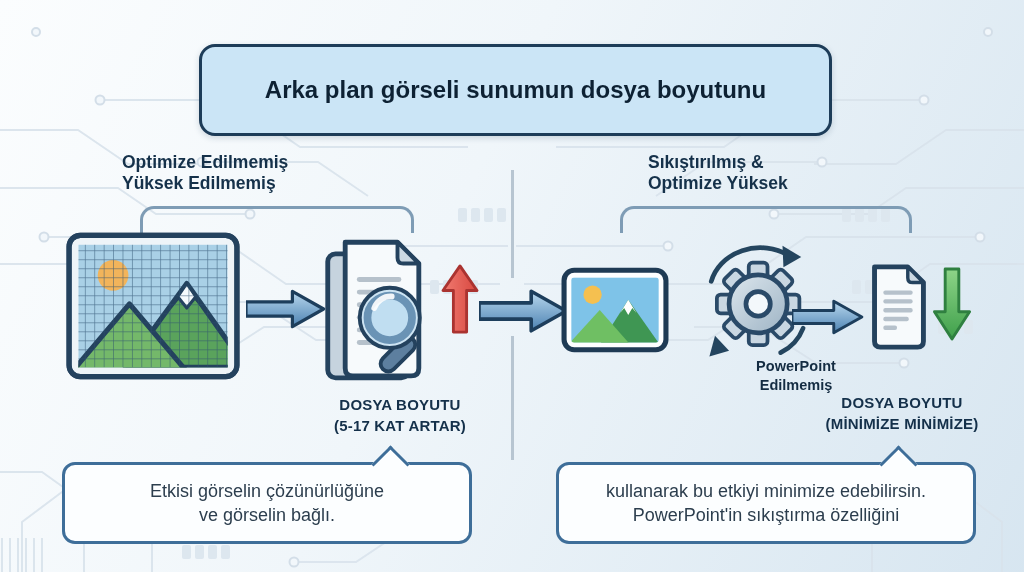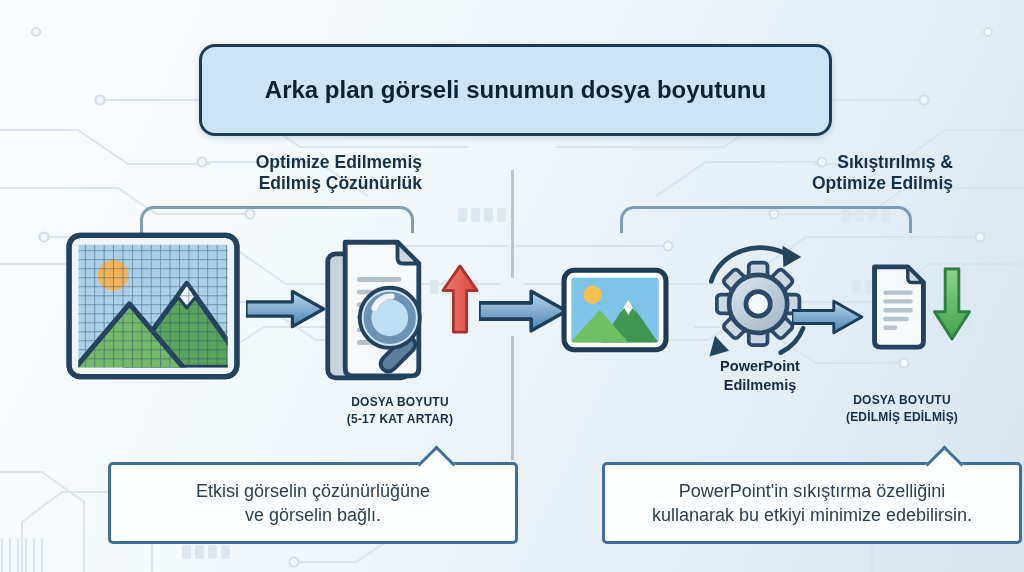--- a/index.html
+++ b/index.html
@@ -13,42 +13,42 @@
   .bg-circuit{position:absolute;inset:0;}
   
   .title-box{
     left:199px;top:44px;width:627px;height:86px;
     background:#cbe5f6;border:3.5px solid #1d3c58;border-radius:16px;
     display:flex;flex-direction:column;align-items:center;justify-content:center;
     box-shadow:0 2px 6px rgba(30,60,90,.18);
   }
   .title-box span{display:block;font-size:24px;font-weight:bold;color:#0d2133;line-height:1.28;text-align:center;}
   
-  .col-header{text-align:right;font-weight:bold;font-size:17.5px;color:#15314a;line-height:1.22;}
+  .col-header{text-align:left;font-weight:bold;font-size:17.5px;color:#15314a;line-height:1.22;}
   .hdr-left{left:122px;top:152px;width:300px;}
   .hdr-right{left:648px;top:152px;width:305px;}
   .bracket{
     height:24px;border:3px solid #7e9cb5;border-bottom:none;
     border-radius:14px 14px 0 0;
   }
   .brk-left{left:140px;top:206px;width:268px;}
   .brk-right{left:620px;top:206px;width:286px;}
   
   .divider{width:2.5px;background:#b7c5d1;left:511px;}
   .div-top{top:170px;height:108px;}
   .div-bot{top:336px;height:124px;}
   
-  .result-label{text-align:center;font-weight:bold;font-size:12px;color:#14304a;line-height:1.42;letter-spacing:.2px;}
+  .result-label{text-align:center;font-weight:bold;font-size:15px;color:#14304a;line-height:1.42;letter-spacing:.2px;}
   .res-left{left:288px;top:394px;width:224px;}
   .res-right{left:790px;top:392px;width:224px;}
-  .gear-label{left:695px;top:357px;width:130px;text-align:center;font-weight:bold;font-size:14.5px;color:#142c42;line-height:1.28;}
+  .gear-label{left:731px;top:357px;width:130px;text-align:center;font-weight:bold;font-size:14.5px;color:#142c42;line-height:1.28;}
   
   .callout{
-    top:462px;height:76px;background:#fcfeff;border:3px solid #3e6e99;border-radius:5px;
-    display:flex;flex-direction:column;align-items:center;justify-content:center;margin-left:46px;
+    top:462px;height:76px;background:#fcfeff;border:3px solid #3e6e99;border-radius:13px;
+    display:flex;flex-direction:column;align-items:center;justify-content:center;
   }
   .callout span{display:block;font-size:18px;color:#2c3e4e;line-height:1.35;text-align:center;}
   .co-left{left:62px;width:404px;}
   .co-right{left:556px;width:414px;}
   .pointer{
     position:absolute;top:-14px;width:24px;height:24px;background:#fcfeff;
     border-left:3px solid #3e6e99;border-top:3px solid #3e6e99;transform:rotate(45deg);
   }
   .co-left .pointer{left:312px;}
   .co-right .pointer{left:326px;}
@@ -152,25 +152,25 @@
         <rect x="221" y="545" width="9" height="14" rx="2"></rect>
     </g>
   </svg>
 
   <div class="abs title-box">
     <span>Arka plan görseli sunumun dosya boyutunu</span>
   </div>
 
   <div class="abs col-header hdr-left">
     <span>Optimize Edilmemiş</span><br>
-    <span>Edilmiş Çözünürlük</span>
+    <span>Yüksek Edilmemiş</span>
   </div>
   <div class="abs col-header hdr-right">
     <span>Sıkıştırılmış &amp;</span><br>
-    <span>Optimize Edilmiş</span>
+    <span>Optimize Yüksek</span>
   </div>
   <div class="abs bracket brk-left"></div>
   <div class="abs bracket brk-right"></div>
 
   <div class="abs divider div-top"></div>
   <div class="abs divider div-bot"></div>
 
   <div class="abs ic-pixel">
     <svg width="174" height="148" viewBox="0 0 170 144">
       <defs>
@@ -341,27 +341,27 @@
             <stop offset="0" stop-color="#8ed488"></stop>
             <stop offset="1" stop-color="#3fa04b"></stop>
           </linearGradient>
         </defs>
       <polygon points="20,74 38,46 27,46 27,2 13,2 13,46 2,46" fill="url(#gg)" stroke="#2f8040" stroke-width="3" stroke-linejoin="round"></polygon>
     </svg>
   </div>
 
   <div class="abs result-label res-right">
     <span>DOSYA BOYUTU</span><br>
-    <span>(EDİLMİŞ EDİLMİŞ)</span>
+    <span>(MİNİMİZE MİNİMİZE)</span>
   </div>
 
   <div class="abs callout co-left">
     <div class="pointer"></div>
     <span>Etkisi görselin çözünürlüğüne</span>
     <span>ve görselin bağlı.</span>
   </div>
   <div class="abs callout co-right">
     <div class="pointer"></div>
+    <span>kullanarak bu etkiyi minimize edebilirsin.</span>
     <span>PowerPoint'in sıkıştırma özelliğini</span>
-    <span>kullanarak bu etkiyi minimize edebilirsin.</span>
   </div>
 
 </div>
 
 </body></html>

